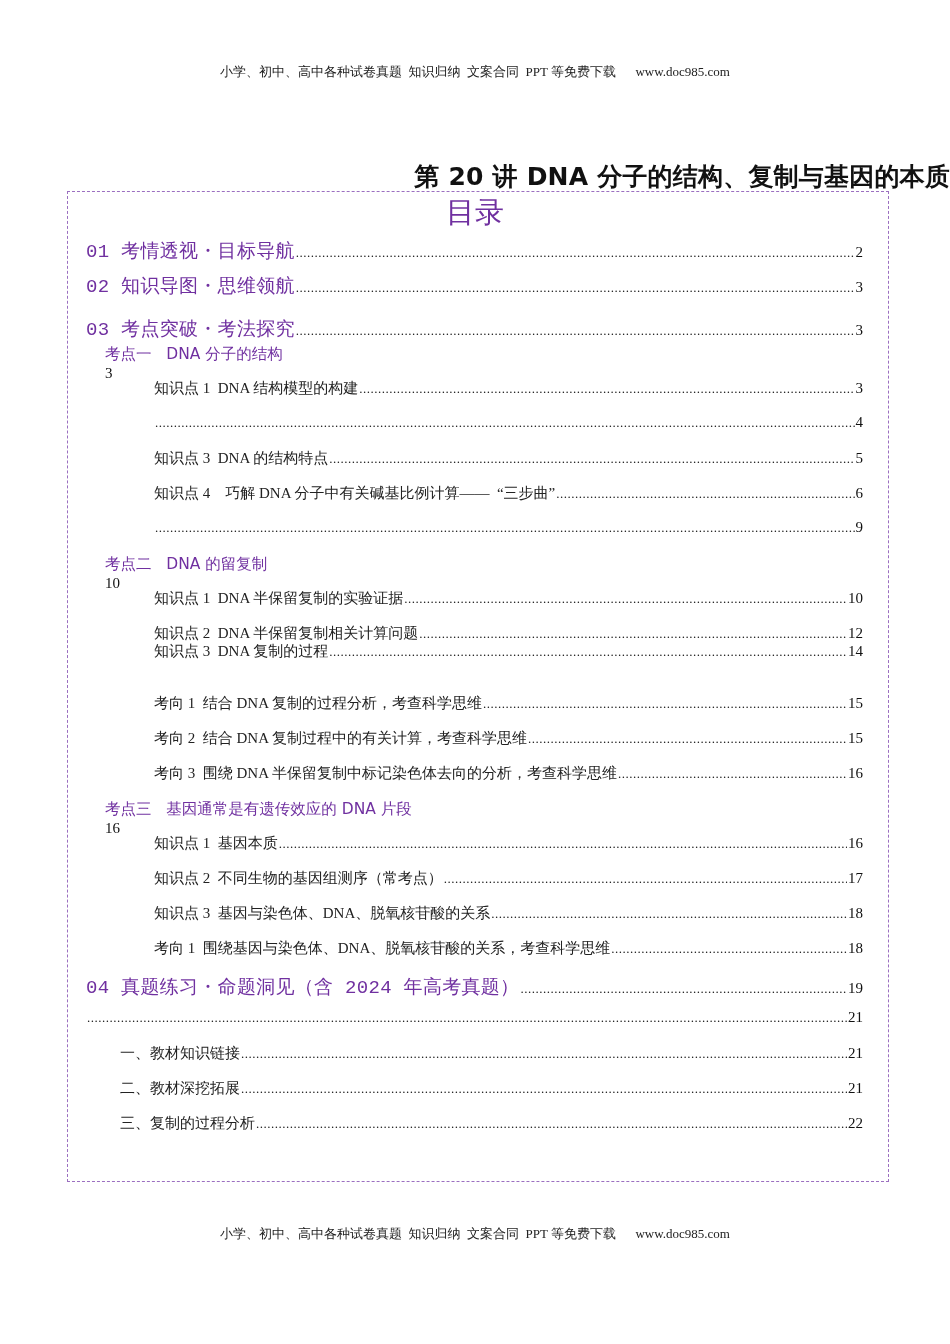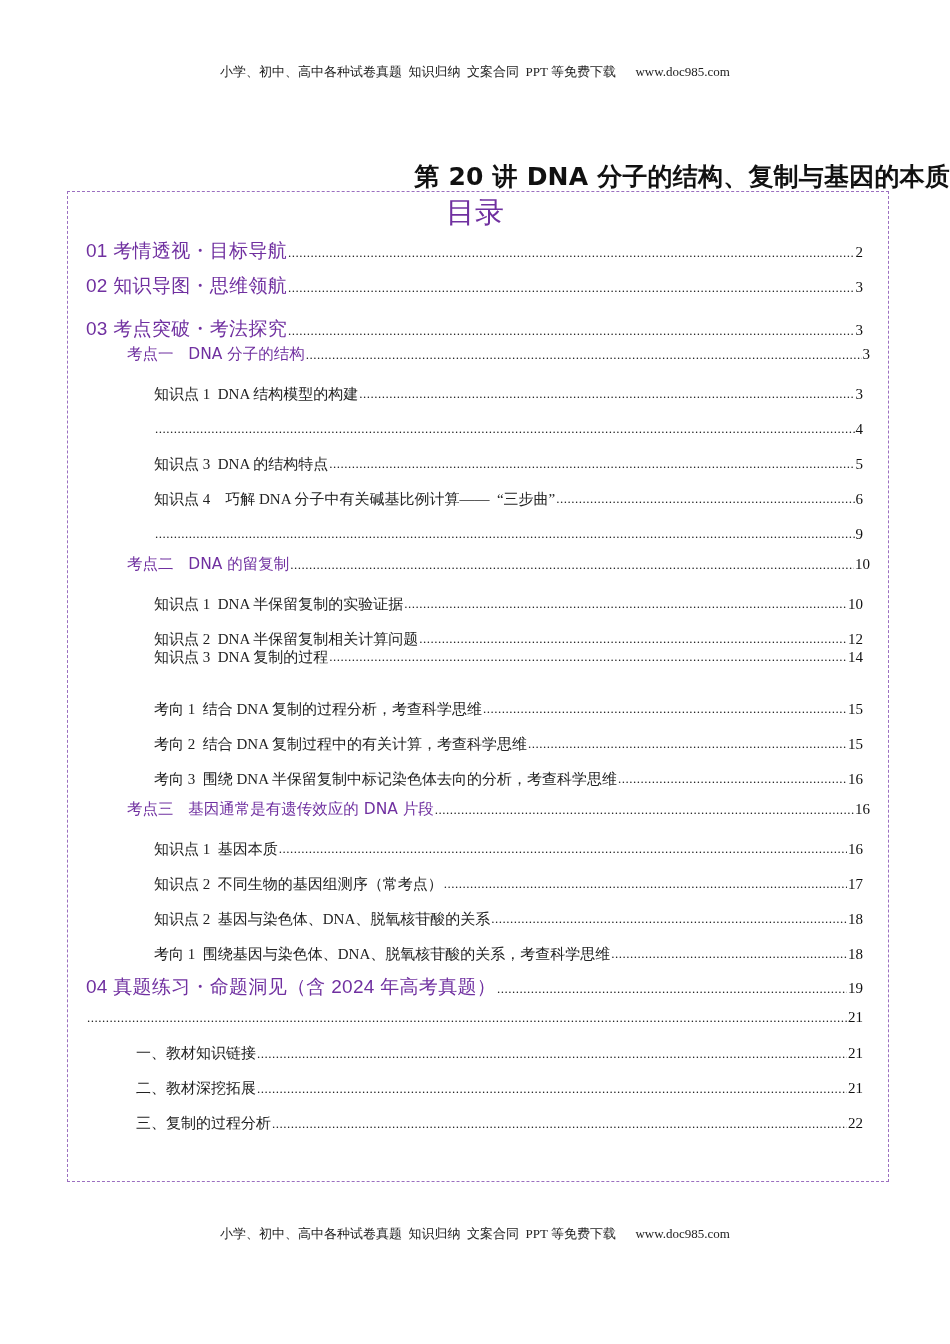--- a/index.html
+++ b/index.html
@@ -33,32 +33,32 @@
   .toc-row .leader {
     flex: 1 1 auto; overflow: hidden; white-space: nowrap; color: #222;
     font-size: 13px; letter-spacing: 0.5px; margin: 0 1px;
   }
   .toc-row .leader::before {
     content: "................................................................................................................................................................................................................................................................";
   }
   .toc-row .page { flex: 0 0 auto; font-size: 15px; color: #111; }
   .lvl1 { left: 86px; width: 777px; }
   .lvl1 .label {
-    font-family: Liberation Sans, sans-serif;
+    font-family: Liberation Mono, monospace;
     font-size: 19px; color: #7030a0; letter-spacing: 0.3px;
   }
-  .lvl2 { left: 127px; width: 743px; }
+  .lvl2 { left: 104px; width: 743px; flex-direction: column; }
   .lvl2 .label {
     font-family: "DejaVu Sans", "Liberation Sans", sans-serif;
     font-size: 15.5px; color: #7030a0;
   }
-  .lvl3 { left: 154px; width: 709px; align-items: center; }
+  .lvl3 { left: 154px; width: 709px; }
   .lvl3 .label { font-size: 15px; color: #222; }
   .lvl3b { left: 120px; width: 743px; }
-  .lvl3b .label { font-size: 15px; color: #222; margin-left: 16px; }
+  .lvl3b .label { font-size: 15px; color: #222; }
 </style>
 </head>
 <body>
 
 <div class="page-header">小学、初中、高中各种试卷真题  知识归纳  文案合同  PPT 等免费下载      www.doc985.com</div>
 
 <div class="doc-title">第 20 讲 DNA 分子的结构、复制与基因的本质</div>
 
 <div class="toc-box"></div>
 
@@ -151,21 +151,21 @@
   <span class="label">知识点 1  基因本质</span>
   <span class="leader"></span>
   <span class="page">16</span>
 </div>
 <div class="toc-row lvl3" style="top:869px">
   <span class="label">知识点 2  不同生物的基因组测序（常考点）</span>
   <span class="leader"></span>
   <span class="page">17</span>
 </div>
 <div class="toc-row lvl3" style="top:904px">
-  <span class="label">知识点 2  基因与染色体、DNA、脱氧核苷酸的关系</span>
+  <span class="label">知识点 3  基因与染色体、DNA、脱氧核苷酸的关系</span>
   <span class="leader"></span>
   <span class="page">18</span>
 </div>
 <div class="toc-row lvl3" style="top:939px">
   <span class="label">考向 1  围绕基因与染色体、DNA、脱氧核苷酸的关系，考查科学思维</span>
   <span class="leader"></span>
   <span class="page">18</span>
 </div>
 <div class="toc-row lvl1" style="top:974px">
   <span class="label">04 真题练习・命题洞见（含 2024 年高考真题）</span>

